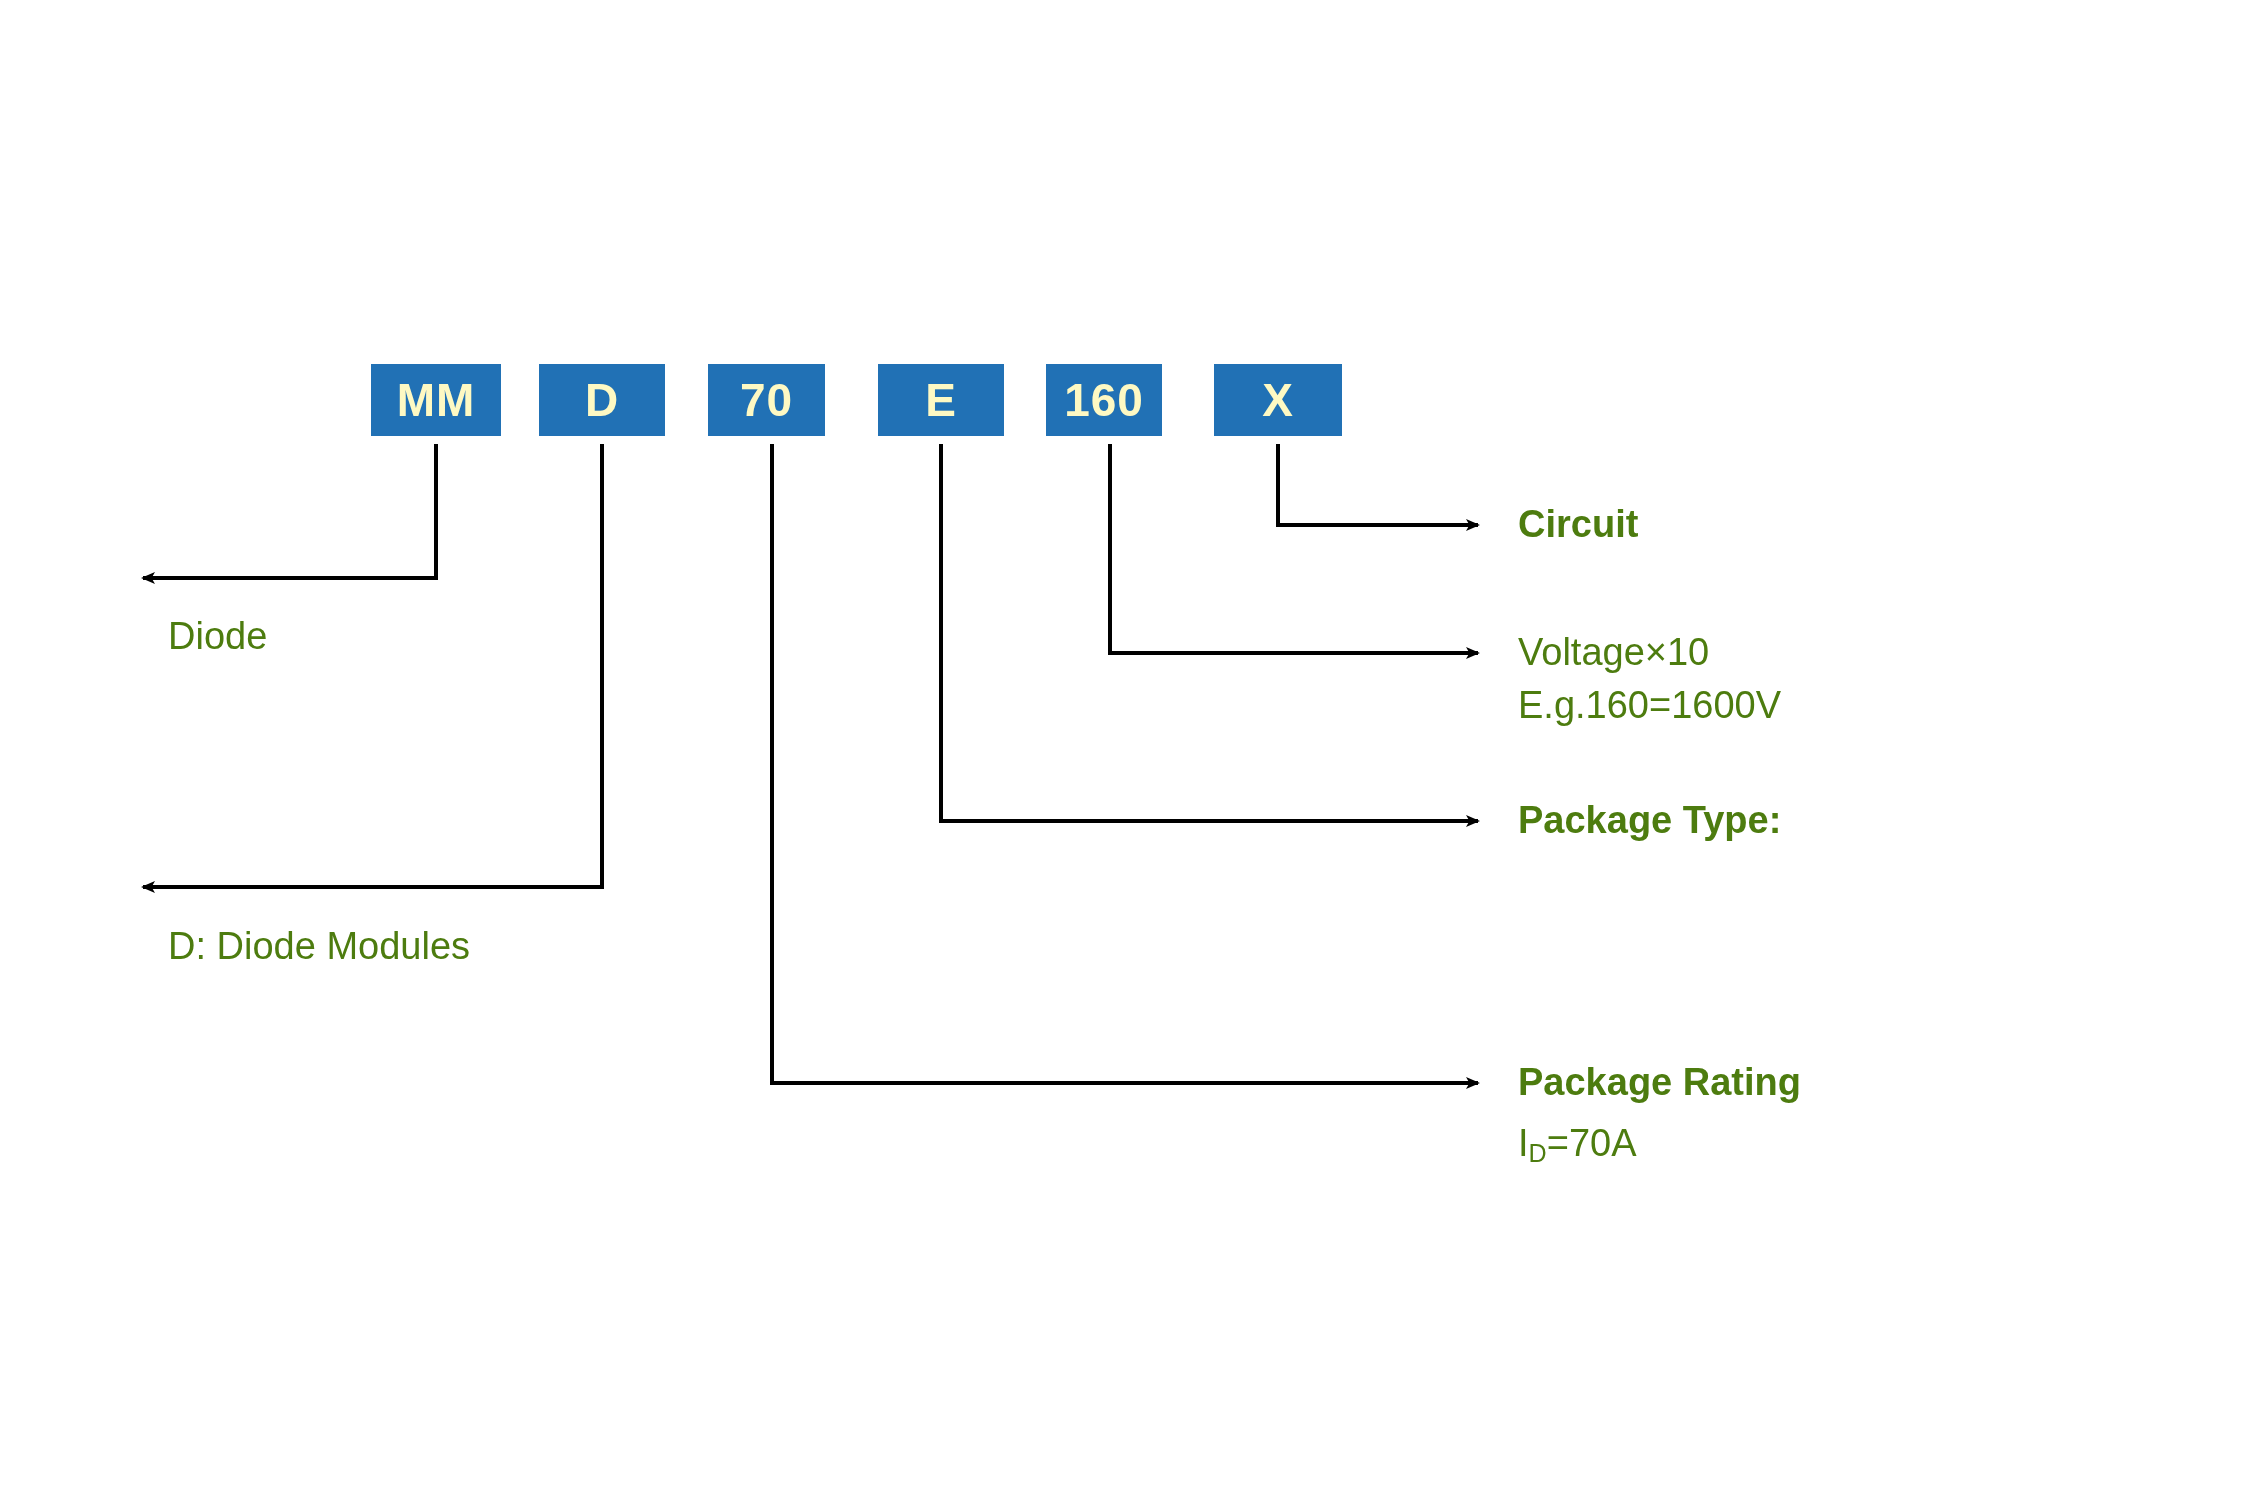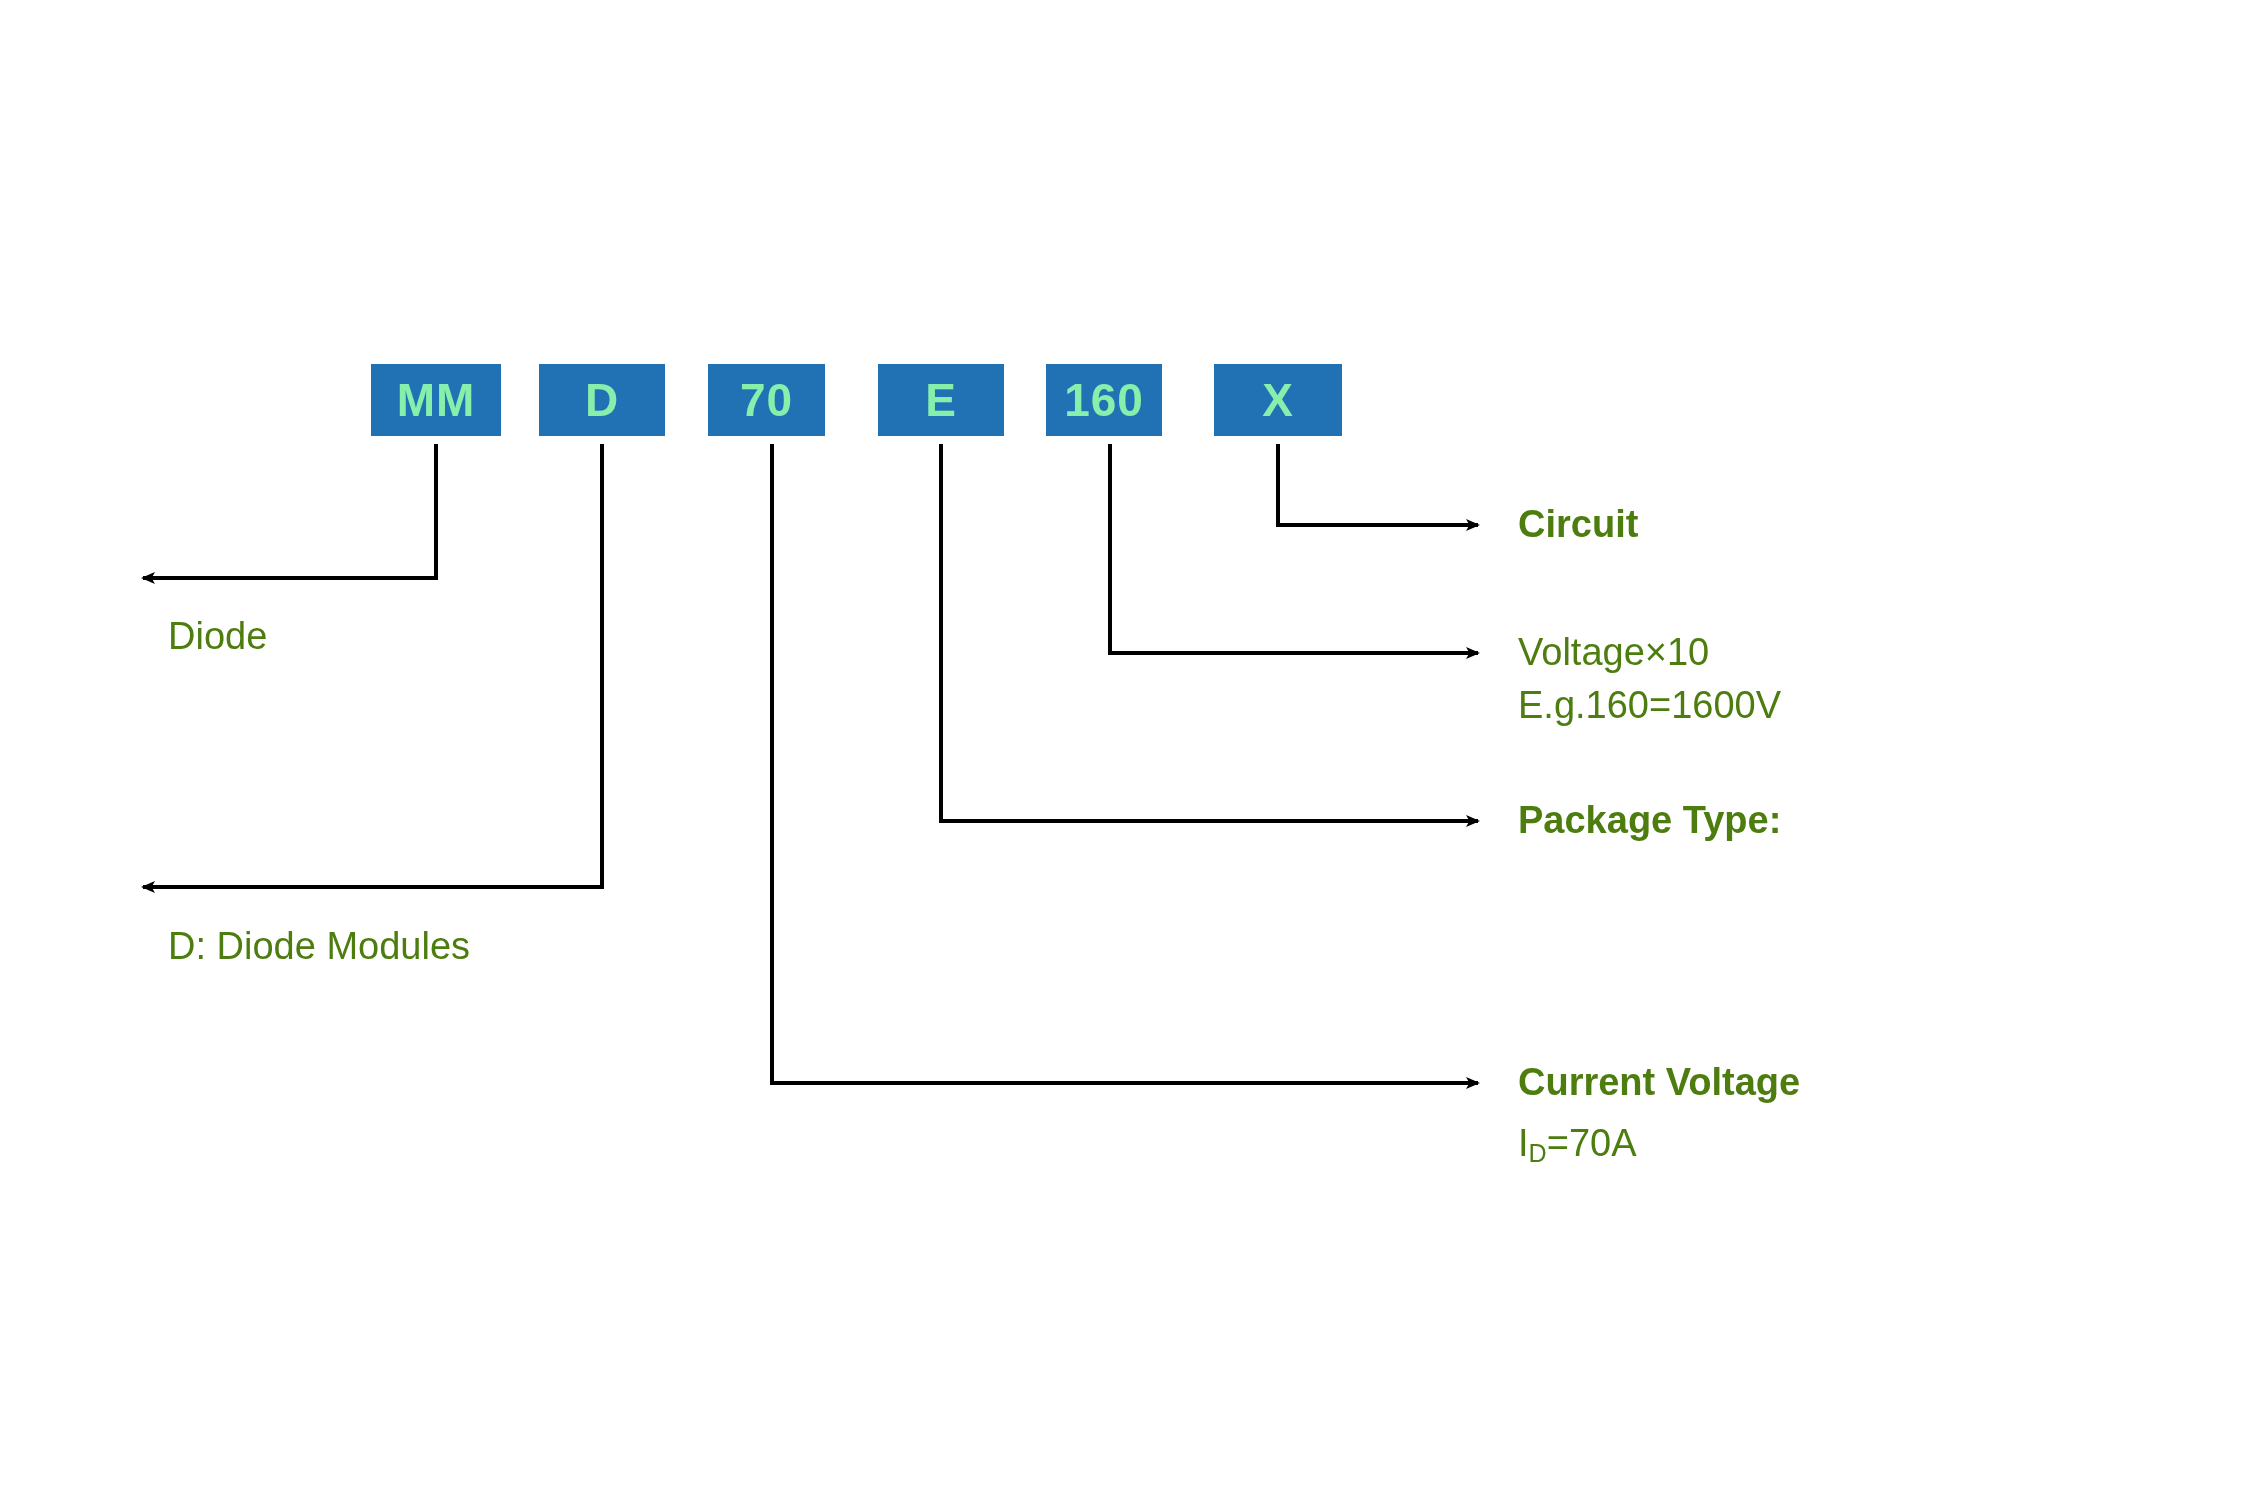--- a/index.html
+++ b/index.html
@@ -23,21 +23,21 @@
     position: absolute;
     left: 0;
     top: 0;
     width: 2246px;
     height: 1502px;
     pointer-events: none;
   }
   .pn-box {
     position: absolute;
     background: #2171b5;
-    color: #86efac;
+    color: #fef9c3;
     font-weight: bold;
     font-size: 46px;
     letter-spacing: 1px;
     display: flex;
     align-items: center;
     justify-content: center;
     height: 72px;
     line-height: 72px;
     box-sizing: border-box;
   }
@@ -115,18 +115,18 @@
 
   <div class="lbl lbl-reg" style="left:168px; top:925px;">D: Diode Modules</div>
 
   <div class="lbl lbl-bold" style="left:1518px; top:503px;">Circuit</div>
 
   <div class="lbl lbl-reg" style="left:1518px; top:631px;">Voltage×10</div>
   <div class="lbl lbl-reg" style="left:1518px; top:684px;">E.g.160=1600V</div>
 
   <div class="lbl lbl-bold" style="left:1518px; top:799px;">Package Type:</div>
 
-  <div class="lbl lbl-bold" style="left:1518px; top:1061px;">Current Voltage</div>
+  <div class="lbl lbl-bold" style="left:1518px; top:1061px;">Package Rating</div>
   <div class="lbl lbl-reg" style="left:1518px; top:1122px;">
     <span>I</span><span class="sub">D</span><span>=70A</span>
   </div>
 
 </div>
 
 </body></html>

